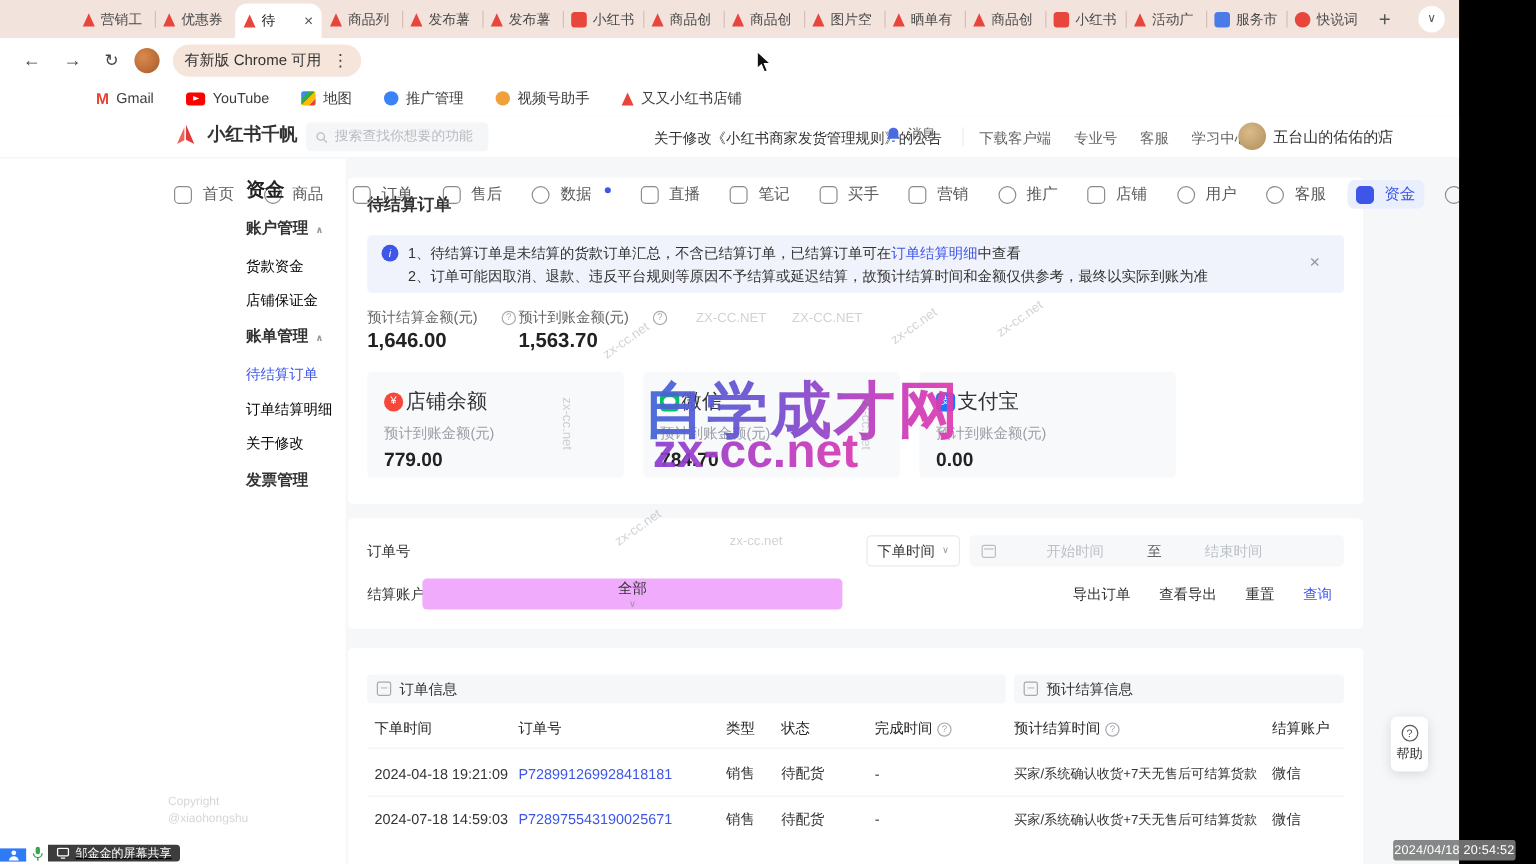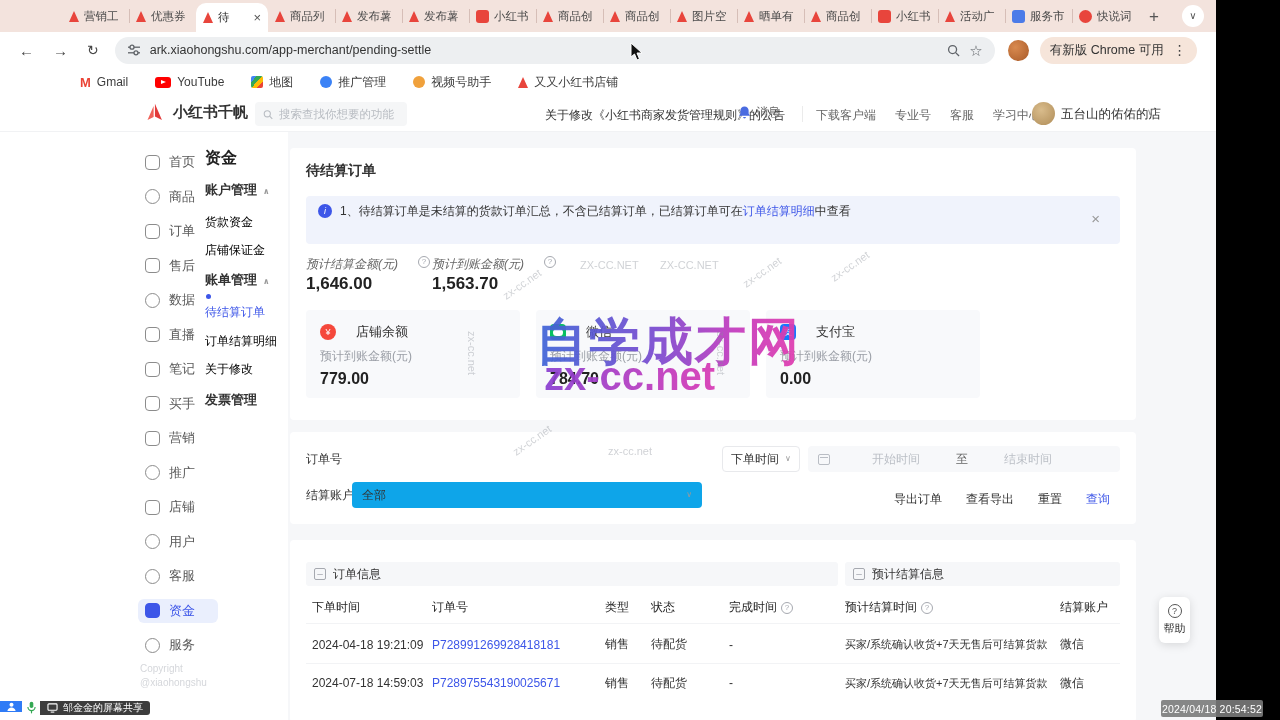--- a/index.html
+++ b/index.html
@@ -61,21 +61,21 @@
   .hsearch input::placeholder{color:#B8BCC2;}
   .announce{position:absolute;left:545px;top:11px;font-size:12px;color:#333;white-space:nowrap;}
   .bellwrap{position:absolute;left:737px;top:8px;display:flex;align-items:center;gap:4px;font-size:12px;color:#666;}
   .hdivider{position:absolute;left:802px;top:10px;width:1px;height:16px;background:#EBEBEB;}
   .hlinks{position:absolute;left:816px;top:11px;display:flex;gap:19px;font-size:12px;color:#666;white-space:nowrap;}
   .havatar{position:absolute;left:1032px;top:6px;width:23px;height:23px;border-radius:50%;background:radial-gradient(circle at 40% 35%,#D9BC8C,#B08D58);}
   .hstore{position:absolute;left:1061px;top:10px;font-size:12.5px;color:#333;}
   .hchev{position:absolute;left:1147px;top:12px;font-size:9px;color:#888;}
 
   
-  .rail{position:absolute;left:138px;top:54px;display:flex;flex-direction:column;gap:10.5px;z-index:2;text-align:center;}
+  .rail{position:absolute;left:138px;top:54px;display:flex;gap:10.5px;z-index:2;text-align:center;}
   .ritem{height:24px;display:flex;align-items:center;gap:9px;font-size:13px;color:#595959;padding:0 7px;border-radius:6px;white-space:nowrap;}
   .ritem.active{background:#EAEFFD;color:#3D56E8;}
   .ri{width:15px;height:15px;border:1.3px solid #8C8C8C;border-radius:4px;flex-shrink:0;}
   .ri.ci{border-radius:50%;}
   .ritem.active .ri{background:#3D56E8;border-color:#3D56E8;}
   .bluedot{width:5px;height:5px;border-radius:50%;background:#3D56E8;margin:-8px 0 0 2px;}
   .copyright{position:absolute;left:140px;top:566px;font-size:10px;color:#D5D7DB;line-height:14px;z-index:2;}
 
   
   .submenu{position:absolute;left:205px;top:0;width:85px;z-index:2;}
@@ -91,45 +91,45 @@
   .card1{top:52px;height:272px;}
   .card2{top:336px;height:92px;}
   .card3{top:444px;height:182px;}
   .pg-title{position:absolute;left:16px;top:14px;font-size:14px;font-weight:bold;color:#333;}
   .notice{position:absolute;left:16px;top:48px;width:814px;height:48px;background:#F0F3FC;border-radius:4px;font-size:12px;color:#333;}
   .notice .iinfo{position:absolute;left:12px;top:8px;width:14px;height:14px;border-radius:50%;background:#3D56E8;color:#fff;font-size:9px;text-align:center;line-height:14px;font-style:italic;}
   .notice .l1{position:absolute;left:34px;top:7px;white-space:nowrap;}
   .notice .l2{position:absolute;left:34px;top:26px;white-space:nowrap;}
   .notice .lk{color:#3D56E8;}
   .notice .g-close{position:absolute;right:20px;top:15px;font-size:15px;color:#999;}
-  .stat-label{position:absolute;font-size:12px;color:#666;display:flex;gap:20px;top:108px;font-style:italic;}
+  .stat-label{position:absolute;font-size:12px;color:#666;display:flex;align-items:center;gap:20px;top:108px;}
   .stat-value{position:absolute;top:126px;font-size:17px;font-weight:bold;color:#222;}
   .qmark{display:inline-block;width:12px;height:12px;border:1px solid #A6A9B0;border-radius:50%;color:#A6A9B0;font-size:8px;line-height:10px;text-align:center;}
   .acc{position:absolute;top:162px;width:214px;height:88px;background:#F8F9FB;border-radius:4px;padding:13px 14px;}
-  .acc-head{display:flex;align-items:center;gap:20px;font-size:13px;color:#333;}
+  .acc-head{display:flex;align-items:center;gap:2px;font-size:17px;color:#333;}
   .acc-label{margin-top:7px;font-size:12px;color:#9A9EA6;}
   .acc-value{margin-top:5px;font-size:16px;font-weight:bold;color:#222;}
   .acc-ic{width:16px;height:16px;display:flex;align-items:center;justify-content:center;color:#fff;font-size:9px;flex-shrink:0;}
   .acc-red{background:#F5483B;border-radius:50%;}
   .acc-green{background:#07C160;border-radius:4px;position:relative;}
   .acc-green::after{content:"";position:absolute;left:3px;top:4.5px;width:10px;height:7px;background:#fff;border-radius:4px;}
   .acc-blue{background:#1677FF;border-radius:4px;}
 
   
   .f-label{position:absolute;font-size:12px;color:#333;line-height:26px;}
   .f-input{position:absolute;left:62px;top:14px;width:350px;height:26px;background:#F7F8FA;border-radius:4px;border:0;outline:none;padding:0 10px;font-size:12px;color:#333;font-family:inherit;}
   .f-input::placeholder{color:#BBBFC6;}
   .f-timetype{position:absolute;left:432px;top:14px;width:78px;height:26px;border:1px solid #E8E9EC;border-radius:4px;display:flex;align-items:center;justify-content:center;gap:6px;font-size:12px;color:#333;background:#fff;}
   .f-timetype .g-chevd,.f-select .g-chevd{font-size:8px;color:#999;}
   .f-dates{position:absolute;left:518px;top:14px;width:312px;height:26px;background:#F7F8FA;border-radius:4px;display:flex;align-items:center;font-size:12px;color:#BBBFC6;padding:0 10px;}
   .cal{width:12px;height:11px;border:1.2px solid #B9BDC4;border-radius:2px;position:relative;margin-right:42px;}
   .cal::after{content:"";position:absolute;left:1px;top:2px;width:8px;height:1.2px;background:#B9BDC4;}
   .f-dates .to{color:#666;margin:0 36px;}
-  .f-select{position:absolute;left:62px;top:50px;width:350px;height:26px;background:#0ea5e9;border-radius:4px;display:flex;align-items:center;justify-content:space-between;padding:0 10px;font-size:12px;color:#333;}
-  .f-actions{position:absolute;right:26px;top:50px;height:26px;display:flex;align-items:flex-end;gap:24px;font-size:12px;color:#333;}
+  .f-select{position:absolute;left:62px;top:50px;width:350px;height:26px;background:#f0abfc;border-radius:4px;display:flex;align-items:center;justify-content:space-between;padding:0 10px;font-size:12px;color:#333;flex-direction:column;}
+  .f-actions{position:absolute;right:26px;top:50px;height:26px;display:flex;align-items:center;gap:24px;font-size:12px;color:#333;}
   .f-actions .primary{color:#3D56E8;}
 
   
   .strip{position:absolute;top:22px;height:24px;background:#F6F7F9;border-radius:3px;display:flex;align-items:center;gap:7px;padding-left:8px;font-size:12px;color:#333;}
   .strip1{left:16px;width:532px;}
   .strip2{left:555px;width:275px;}
   .collapse{width:12px;height:12px;border:1px solid #A6A9B0;border-radius:2px;color:#A6A9B0;font-size:10px;line-height:9px;text-align:center;}
   .tgrid{position:absolute;left:16px;width:814px;display:grid;grid-template-columns:120px 173px 46px 78px 116px 215px 1fr;padding-left:6px;align-items:center;}
   .thead{top:52px;height:32px;font-size:12px;color:#262626;border-bottom:1px solid #F2F3F5;}
   .thead .hc{display:flex;align-items:center;gap:4px;}
@@ -153,21 +153,21 @@
   .wmC{left:660px;top:163px;}
   .wmD{left:740px;top:170px;transform:rotate(-35deg);}
   .wmE{left:828px;top:164px;transform:rotate(-35deg);}
   .wmF{left:478px;top:235px;transform:rotate(90deg);transform-origin:left top;}
   .wmG{left:727px;top:235px;transform:rotate(90deg);transform-origin:left top;}
   .wmH{left:510px;top:338px;transform:rotate(-35deg);}
   .wmI{left:608px;top:349px;}
 
   
   .rightstrip{position:absolute;left:1216px;top:0;width:64px;height:720px;background:#000;}
-  .share{position:absolute;left:0;top:701px;height:17px;display:flex;align-items:flex-start;z-index:9;}
+  .share{position:absolute;left:0;top:701px;height:17px;display:flex;align-items:flex-end;z-index:9;text-decoration:underline;}
   .share-cam{width:22px;background:#2F7BF6;display:flex;align-items:center;justify-content:center;}
   .share-mic{width:18px;background:#fff;display:flex;align-items:center;justify-content:center;}
   .share-pill{background:#3D3D3D;color:#fff;font-size:10px;display:flex;align-items:center;gap:5px;padding:0 7px;border-radius:0 3px 3px 0;white-space:nowrap;}
   .clock{position:absolute;left:1161px;top:700px;width:102px;height:17px;background:rgba(122,122,122,.9);color:#fff;font-size:10.5px;display:flex;align-items:center;justify-content:center;border-radius:2px;z-index:9;letter-spacing:.2px;}
   .cursor{position:absolute;left:630px;top:42px;z-index:10;}
 </style>
 </head>
 <body>
 
 <div class="screen">
@@ -240,36 +240,20 @@
           <span class="tab-label">快说词</span>
         </div>
       <div class="newtab g g-plus"></div>
       <div class="tab-overflow g g-chevd"></div>
     </div>
 
     <div class="toolbar">
       <span class="navbtn g g-back"></span>
       <span class="navbtn g g-fwd"></span>
       <span class="navbtn reload g g-reload"></span>
-      <div class="urlbar">
-        <svg width="14" height="14" viewBox="0 0 14 14">
-            <g stroke="#5f6368" stroke-width="1.3" fill="#EDEFF1">
-              <line x1="1" y1="4.2" x2="13" y2="4.2"></line>
-              <circle cx="5" cy="4.2" r="2"></circle>
-              <line x1="1" y1="9.8" x2="13" y2="9.8"></line>
-              <circle cx="9" cy="9.8" r="2"></circle>
-            </g>
-          </svg>
-        <span class="url">ark.xiaohongshu.com/app-merchant/pending-settle</span>
-        <svg width="13" height="13" viewBox="0 0 14 14">
-            <circle cx="6" cy="6" r="4.3" fill="none" stroke="#5f6368" stroke-width="1.4"></circle>
-            <line x1="9.3" y1="9.3" x2="13" y2="13" stroke="#5f6368" stroke-width="1.4"></line>
-          </svg>
-        <span class="g g-star" style="font-size:15px;color:#5f6368;"></span>
-      </div>
       <span class="tb-avatar"></span>
       <div class="chip">
         <span>有新版 Chrome 可用</span>
         <span class="g g-kebab"></span>
       </div>
     </div>
 
     <div class="bookmarks">
       <div class="bm">
           <span class="bm-gmail">M</span>
@@ -414,20 +398,21 @@
         <div class="sm sm-item" style="top:237px;">订单结算明细</div>
         <div class="sm sm-item" style="top:265px;">关于修改</div>
         <div class="sm sm-group" style="top:295px;">发票管理</div>
       </div>
 
       <div class="card card1">
         <div class="pg-title">待结算订单</div>
         <div class="notice">
           <span class="iinfo g g-i"></span>
           <div class="l1"><span>1、待结算订单是未结算的货款订单汇总，不含已结算订单，已结算订单可在</span><span class="lk">订单结算明细</span><span>中查看</span></div>
+          <div class="l2">2、订单可能因取消、退款、违反平台规则等原因不予结算或延迟结算，故预计结算时间和金额仅供参考，最终以实际到账为准</div>
           <span class="g g-close"></span>
         </div>
         <div class="stat-label" style="left:16px;">
             <span>预计结算金额(元)</span>
             <span class="qmark g g-q"></span>
           </div>
         <div class="stat-value" style="left:16px;">1,646.00</div>
         <div class="stat-label" style="left:142px;">
             <span>预计到账金额(元)</span>
             <span class="qmark g g-q"></span>

